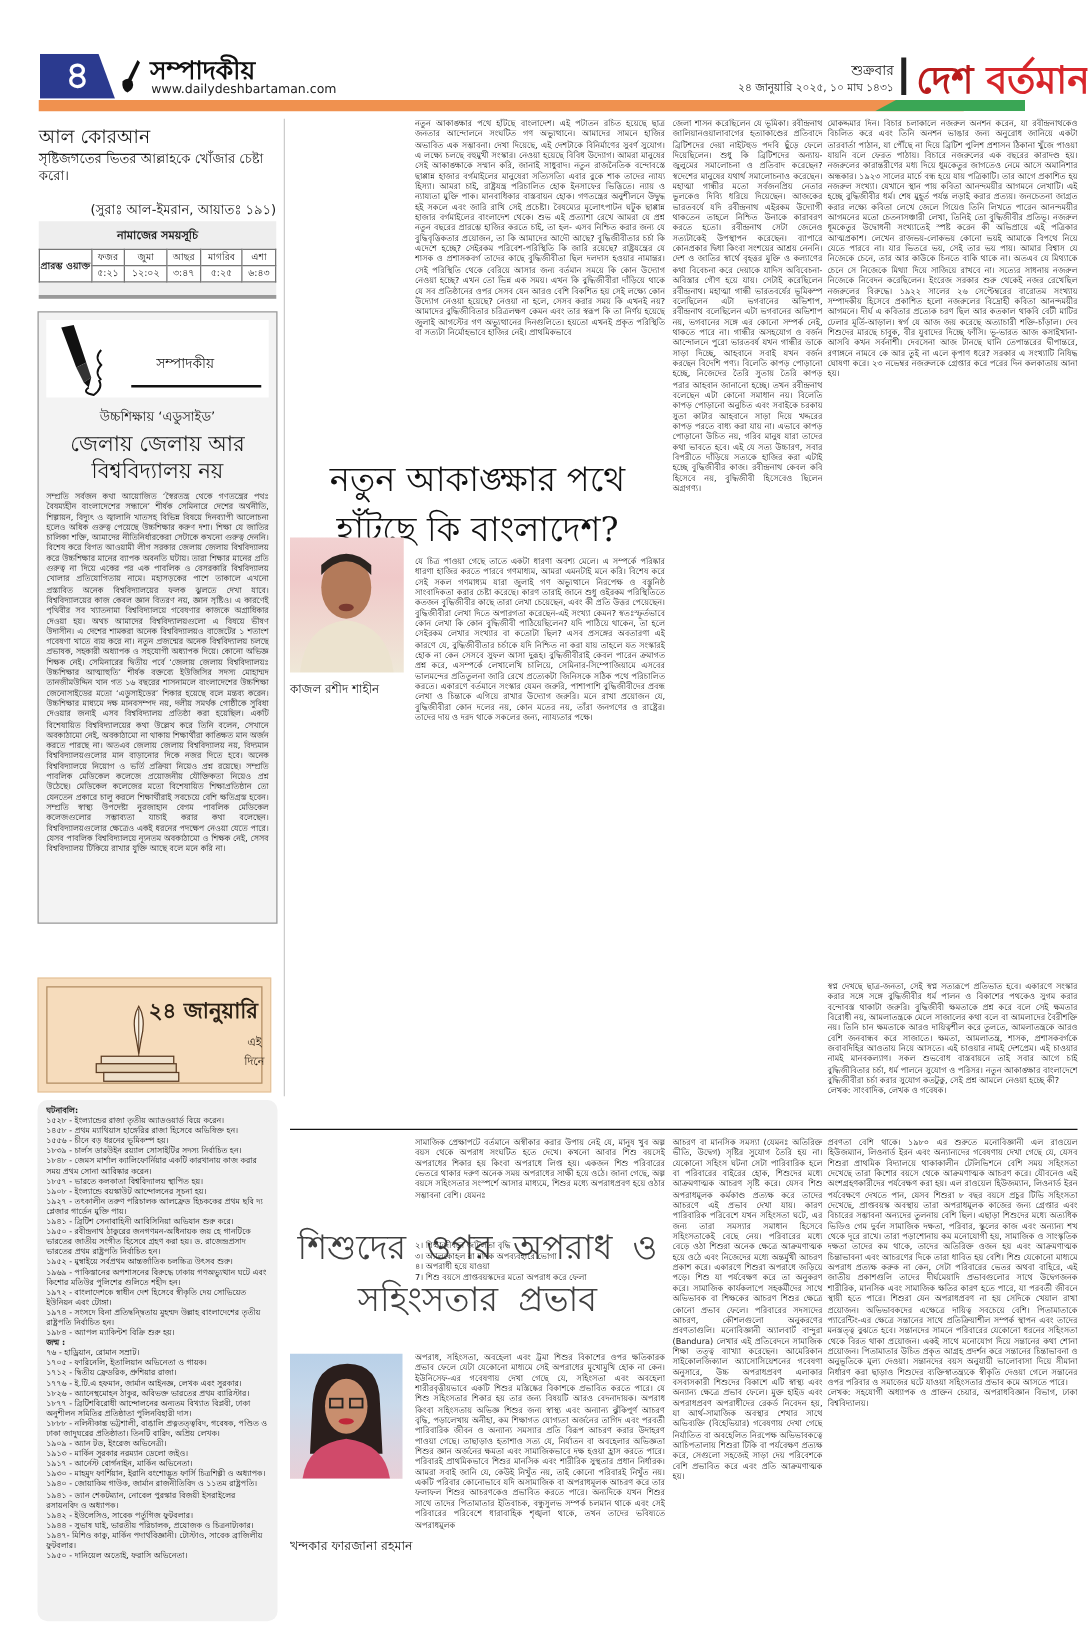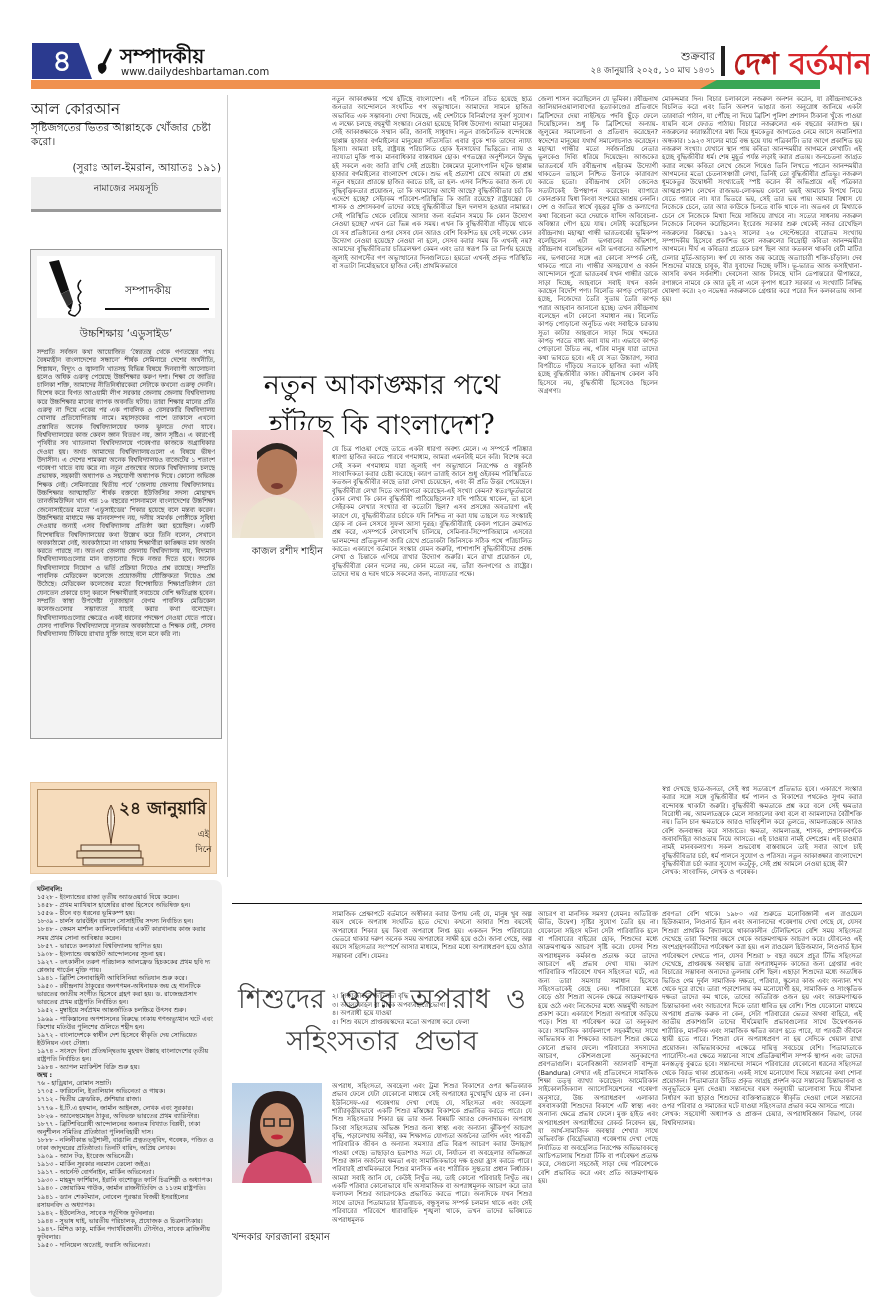--- a/index.html
+++ b/index.html
@@ -34,21 +34,21 @@
   .logo .part2 { color: #d7262b; }
 
   
   .quran-title {
     position: absolute; left: 31px; top: 97px; font-size: 15px; font-family: "DejaVu Serif", serif;
     border-bottom: 1px solid #111; padding-bottom: 1px;
   }
   .quran-text { position: absolute; left: 31px; top: 120px; width: 190px; font-size: 10.5px; line-height: 14px; }
   .quran-ref { position: absolute; left: 31px; top: 160px; width: 190px; text-align: right; font-size: 10.5px; }
   .prayer-box { position: absolute; left: 31px; top: 177px; width: 190px; background: #eeeeee; border-bottom: 3px solid #999; padding-bottom: 10px; }
-  .prayer-head { font-size: 9px; font-weight: normal; text-align: center; padding: 4px 0 3px; }
+  .prayer-head { font-size: 9px; font-weight: bold; text-align: center; padding: 4px 0 3px; }
   .prayer-table { width: 100%; border-collapse: collapse; background: #fff; font-size: 7.5px; }
   .prayer-table td { border: 1px solid #777; text-align: center; height: 11px; }
   .prayer-table td.rowhead { font-weight: bold; width: 22%; }
 
   .editorial-box {
     position: absolute; left: 30px; top: 249px; width: 192px; height: 330px;
     border: 1px solid #999; background: #f3f3f3; padding: 6px;
   }
   .editorial-banner { height: 62px; background: #fff; position: relative; }
   .fountain-pen { position: absolute; left: 8px; top: 4px; width: 40px; height: 58px; }
@@ -79,21 +79,21 @@
   .col-rule { position: absolute; top: 95px; width: 1px; height: 782px; background: #ccc; }
   .article-col { position: absolute; font-size: 6.5px; line-height: 8.35px; text-align: justify; color: #222; overflow: hidden; }
   .upper-headline {
     position: absolute; left: 232px; top: 365px; width: 300px; text-align: center;
     font-size: 27px; line-height: 40px; font-family: "DejaVu Serif", serif; color: #111;
   }
   .author-photo-1 {
     position: absolute; left: 232px; top: 430px; width: 91px; height: 108px;
     background: linear-gradient(180deg,#f2d2d2 0%,#f0c9c9 30%,#efe8d8 100%); overflow: hidden;
   }
-  .author-name-1 { position: absolute; left: 232px; top: 544px; width: 91px; text-align: right; font-size: 9.5px; }
+  .author-name-1 { position: absolute; left: 232px; top: 544px; width: 91px; text-align: left; font-size: 9.5px; }
   .lower-divider { position: absolute; left: 232px; top: 903px; width: 630px; height: 1px; background: #111; }
 
   
   .lower-headline {
     position: absolute; left: 232px; top: 980px; width: 300px; text-align: center;
     font-size: 27px; line-height: 42px; font-family: Liberation Mono, monospace; color: #404040;
   }
   .author-photo-2 {
     position: absolute; left: 232px; top: 1083px; width: 90px; height: 100px;
     background: linear-gradient(180deg,#b8d0e8 0%,#c9d9ea 40%,#e8d0d8 100%); overflow: hidden;
@@ -122,35 +122,55 @@
   <div class="orange-bar"></div>
   <div class="green-bar"></div>
 </div>
 
 <div class="quran-title">আল কোরআন</div>
 <div class="quran-text">সৃষ্টিজগতের ভিতর আল্লাহকে খোঁজার চেষ্টা করো।</div>
 <div class="quran-ref">(সুরাঃ আল-ইমরান, আয়াতঃ ১৯১)</div>
 
 <div class="prayer-box">
   <div class="prayer-head">নামাজের সময়সূচি</div>
+  <table class="prayer-table">
+    <tbody>
+        <tr>
+      <td class="rowhead" rowspan="2">প্রারম্ভ ওয়াক্ত</td>
+      <td>ফজর</td>
+      <td>জুমা</td>
+      <td>আছর</td>
+      <td>মাগরিব</td>
+      <td>এশা</td>
+    </tr>
+    <tr>
+      <td>৫:২১</td>
+      <td>১২:০২</td>
+      <td>৩:৪৭</td>
+      <td>৫:২৫</td>
+      <td>৬:৪৩</td>
+    </tr>
+  </tbody>
+    </table>
 </div>
 
 <div class="editorial-box" style="height:490px;">
   <div class="editorial-banner">
     <svg class="fountain-pen" viewBox="0 0 40 58">
       <path d="M4 2 L14 0 L24 30 L16 34 Z" fill="#111"></path>
       <path d="M16 34 L24 30 L28 42 L22 46 Z" fill="#333"></path>
       <path d="M22 46 L28 42 L26 50 Z" fill="#111"></path>
       <path d="M26 50 Q20 54 30 56 Q38 50 34 44" stroke="#111" stroke-width="1.5" fill="none"></path>
       <path d="M36 20 Q30 26 36 32 Q30 38 36 44" stroke="#111" stroke-width="1.5" fill="none"></path>
     </svg>
     <div class="editorial-label">সম্পাদকীয়</div>
     <div class="editorial-rule"></div>
   </div>
   <div class="edi-kicker">উচ্চশিক্ষায় ‘এডুসাইড’</div>
+  <div class="edi-headline">জেলায় জেলায় আর বিশ্ববিদ্যালয় নয়</div>
   <div class="edi-body">সম্প্রতি সর্বজন কথা আয়োজিত ‘স্বৈরতন্ত্র থেকে গণতন্ত্রের পথঃ বৈষম্যহীন বাংলাদেশের সন্ধানে’ শীর্ষক সেমিনারে দেশের অর্থনীতি, শিল্পায়ন, বিদ্যুৎ ও জ্বালানি খাতসহ বিভিন্ন বিষয়ে দিনব্যাপী আলোচনা হলেও অধিক গুরুত্ব পেয়েছে উচ্চশিক্ষার করুণ দশা। শিক্ষা যে জাতির চালিকা শক্তি, আমাদের নীতিনির্ধারকেরা সেটাকে কখনো গুরুত্ব দেননি। বিশেষ করে বিগত আওয়ামী লীগ সরকার জেলায় জেলায় বিশ্ববিদ্যালয় করে উচ্চশিক্ষার মানের ব্যাপক অবনতি ঘটায়। তারা শিক্ষার মানের প্রতি গুরুত্ব না দিয়ে একের পর এক পাবলিক ও বেসরকারি বিশ্ববিদ্যালয় খোলার প্রতিযোগিতায় নামে। মহাসড়কের পাশে তাকালে এখনো প্রস্তাবিত অনেক বিশ্ববিদ্যালয়ের ফলক ঝুলতে দেখা যাবে। বিশ্ববিদ্যালয়ের কাজ কেবল জ্ঞান বিতরণ নয়, জ্ঞান সৃষ্টিও। এ কারণেই পৃথিবীর সব খ্যাতনামা বিশ্ববিদ্যালয়ে গবেষণার কাজকে অগ্রাধিকার দেওয়া হয়। অথচ আমাদের বিশ্ববিদ্যালয়গুলো এ বিষয়ে ভীষণ উদাসীন। এ দেশের শামকরা অনেক বিশ্ববিদ্যালয়ও বাজেটের ১ শতাংশ গবেষণা খাতে ব্যয় করে না। নতুন প্রজন্মের অনেক বিশ্ববিদ্যালয় চলছে প্রভাষক, সহকারী অধ্যাপক ও সহযোগী অধ্যাপক দিয়ে। কোনো অভিজ্ঞ শিক্ষক নেই। সেমিনারের দ্বিতীয় পর্বে ‘জেলায় জেলায় বিশ্ববিদ্যালয়ঃ উচ্চশিক্ষার আত্মাহুতি’ শীর্ষক বক্তব্যে ইউজিসির সদস্য মোহাম্মদ তানজীমউদ্দিন খান গত ১৬ বছরের শাসনামলে বাংলাদেশের উচ্চশিক্ষা জেনোসাইডের মতো ‘এডুসাইডের’ শিকার হয়েছে বলে মন্তব্য করেন। উচ্চশিক্ষার মাধ্যমে দক্ষ মানবসম্পদ নয়, দলীয় সমর্থক গোষ্ঠীকে সুবিধা দেওয়ার জন্যই এসব বিশ্ববিদ্যালয় প্রতিষ্ঠা করা হয়েছিল। একটি বিশেষায়িত বিশ্ববিদ্যালয়ের কথা উল্লেখ করে তিনি বলেন, সেখানে অবকাঠামো নেই, অবকাঠামো না থাকায় শিক্ষার্থীরা কাঙ্ক্ষিত মান অর্জন করতে পারছে না। অতএব জেলায় জেলায় বিশ্ববিদ্যালয় নয়, বিদ্যমান বিশ্ববিদ্যালয়গুলোর মান বাড়ানোর দিকে নজর দিতে হবে। অনেক বিশ্ববিদ্যালয়ে নিয়োগ ও ভর্তি প্রক্রিয়া নিয়েও প্রশ্ন রয়েছে। সম্প্রতি পাবলিক মেডিকেল কলেজে প্রয়োজনীয় যৌক্তিকতা নিয়েও প্রশ্ন উঠেছে। মেডিকেল কলেজের মতো বিশেষায়িত শিক্ষাপ্রতিষ্ঠান তো যেনতেন প্রকারে চালু করলে শিক্ষার্থীরাই সবচেয়ে বেশি ক্ষতিগ্রস্ত হবেন। সম্প্রতি স্বাস্থ্য উপদেষ্টা নুরজাহান বেগম পাবলিক মেডিকেল কলেজগুলোর সম্ভাব্যতা যাচাই করার কথা বলেছেন। বিশ্ববিদ্যালয়গুলোর ক্ষেত্রেও একই ধরনের পদক্ষেপ নেওয়া যেতে পারে। যেসব পাবলিক বিশ্ববিদ্যালয়ে ন্যূনতম অবকাঠামো ও শিক্ষক নেই, সেসব বিশ্ববিদ্যালয় টিকিয়ে রাখার যুক্তি আছে বলে মনে করি না।</div>
 </div>
 
 <div class="thisday-card">
   <div class="thisday-inner"></div>
   <svg class="books-icon" viewBox="0 0 80 64">
     <path d="M40 2 Q46 12 42 28 L40 40 L38 28 Q34 12 40 2 Z" fill="#f8efe0" stroke="#5a3b22" stroke-width="1"></path>
     <line x1="40" y1="4" x2="40" y2="42" stroke="#5a3b22" stroke-width="0.8"></line>
     <rect x="10" y="42" width="58" height="6" fill="#efe1cc" stroke="#5a3b22" stroke-width="1"></rect>
     <rect x="6" y="48" width="64" height="7" fill="#e6d2b4" stroke="#5a3b22" stroke-width="1"></rect>
@@ -228,21 +248,21 @@
 
 <div class="article-col" style="left:332px; top:910px; width:200px; height:60px;">সামাজিক প্রেক্ষাপটে বর্তমানে অস্বীকার করার উপায় নেই যে, মানুষ খুব অল্প বয়স থেকে অপরাধ সংঘটিত হতে দেখে। কখনো আবার শিশু বয়সেই অপরাধের শিকার হয় কিংবা অপরাধে লিপ্ত হয়। একজন শিশু পরিবারের ভেতরে থাকার দরুণ অনেক সময় অপরাধের সাক্ষী হয়ে ওঠে। জানা গেছে, অল্প বয়সে সহিংসতার সংস্পর্শে আসার মাধ্যমে, শিশুর মধ্যে অপরাধপ্রবণ হয়ে ওঠার সম্ভাবনা বেশি। যেমনঃ</div>
 
 <div class="lower-headline">শিশুদের ওপর অপরাধ ও সহিংসতার প্রভাব</div>
 
 <div class="article-col list-lines" style="left:332px; top:992px; width:200px; height:80px;">
 
   <div>২। শিক্ষাজীবনে জটিলতা বৃদ্ধি</div>
   <div>৩। অ্যালকোহল বা মাদক অপব্যবহারে ভোগা</div>
   <div>৪। অপরাধী হয়ে যাওয়া</div>
-  <div>৫। শিশু বয়সে প্রাপ্তবয়স্কদের মতো অপরাধ করে ফেলা</div>
+  <div>7। শিশু বয়সে প্রাপ্তবয়স্কদের মতো অপরাধ করে ফেলা</div>
 </div>
 
 <div class="author-photo-2">
   <svg width="90" height="100" viewBox="0 0 90 100">
     <path d="M18 40 Q20 8 46 8 Q72 8 72 40 L74 80 L16 80 Z" fill="#2a1e1c"></path>
     <ellipse cx="45" cy="42" rx="17" ry="22" fill="#c88e6e"></ellipse>
     <rect x="32" y="36" width="10" height="7" fill="none" stroke="#222" stroke-width="1.5"></rect>
     <rect x="48" y="36" width="10" height="7" fill="none" stroke="#222" stroke-width="1.5"></rect>
     <ellipse cx="45" cy="54" rx="6" ry="2.5" fill="#c0273a"></ellipse>
     <path d="M10 100 Q14 72 45 68 Q76 72 80 100 Z" fill="#d04a6a"></path>

